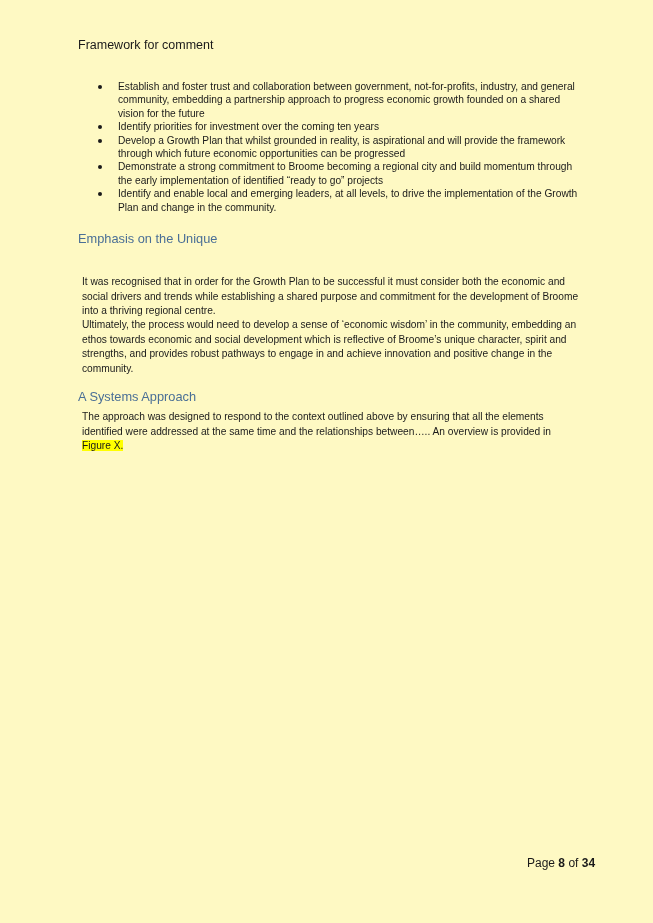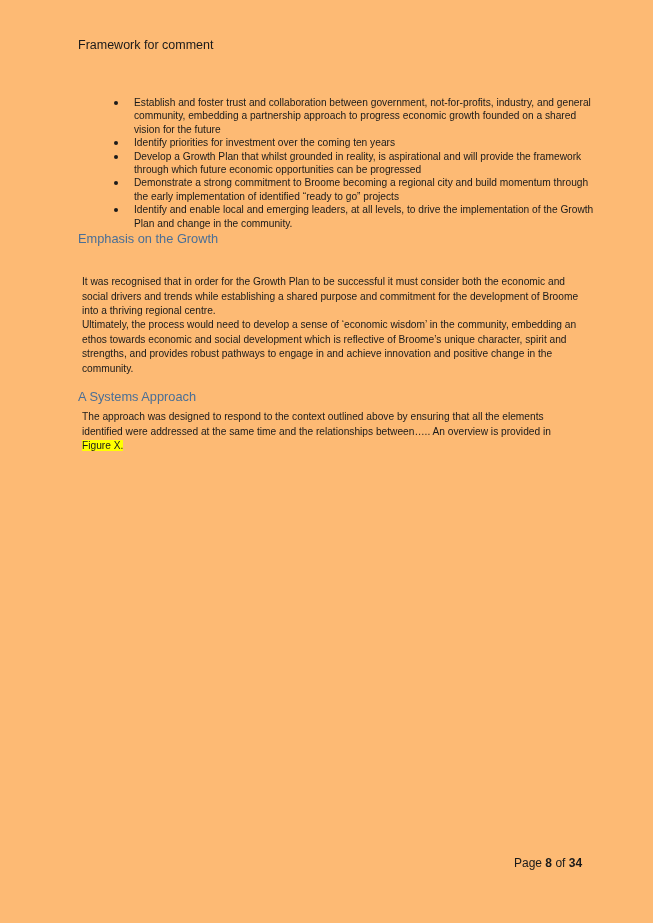--- a/index.html
+++ b/index.html
@@ -12,35 +12,35 @@
       height: 923px;
       position: relative;
       overflow: hidden;
       font-family: "Liberation Sans", "DejaVu Sans", sans-serif;
       color: #1a1a1a;
     }
     .page {
       position: absolute;
       left: 0; top: 0;
       width: 653px; height: 923px;
-      background: #fdba74;
+      background: #fef9c3;
     }
     .header {
       position: absolute;
       left: 78px;
       top: 38px;
       font-size: 12.5px;
       color: #1a1a1a;
     }
     .bullets {
       position: absolute;
       left: 78px;
       top: 80px;
       width: 500px;
-      margin: 16px;
+      margin: 0;
       padding: 0;
       list-style: none;
     }
     .bullets li {
       position: relative;
       padding-left: 40px;
       font-size: 10.2px;
       line-height: 13.4px;
     }
     .bullets li .dot {
@@ -67,21 +67,21 @@
       font-size: 10.2px;
       line-height: 14.6px;
       margin: 4px;
     }
     .hl {
       background: #ffff00;
       text-align: right;
     }
     .footer {
       position: absolute;
-      left: 514px;
+      left: 527px;
       top: 856px;
       font-size: 12px;
       color: #1a1a1a;
     }
     .footer b { font-weight: bold; }
   </style>
 </head>
 <body>
 
 <div class="page">
@@ -89,21 +89,21 @@
   <div class="header">Framework for comment</div>
 
   <ul class="bullets">
     <li><span class="dot"></span><span>Establish and foster trust and collaboration between government, not-for-profits, industry, and general community, embedding a partnership approach to progress economic growth founded on a shared vision for the future</span></li>
     <li><span class="dot"></span><span>Identify priorities for investment over the coming ten years</span></li>
     <li><span class="dot"></span><span>Develop a Growth Plan that whilst grounded in reality, is aspirational and will provide the framework through which future economic opportunities can be progressed</span></li>
     <li><span class="dot"></span><span>Demonstrate a strong commitment to Broome becoming a regional city and build momentum through the early implementation of identified “ready to go” projects</span></li>
     <li><span class="dot"></span><span>Identify and enable local and emerging leaders, at all levels, to drive the implementation of the Growth Plan and change in the community.</span></li>
   </ul>
 
-  <h2 class="h2" style="top:231px;">Emphasis on the Growth</h2>
+  <h2 class="h2" style="top:231px;">Emphasis on the Unique</h2>
 
   <p class="para" style="top:271px;">It was recognised that in order for the Growth Plan to be successful it must consider both the economic and social drivers and trends while establishing a shared purpose and commitment for the development of Broome into a thriving regional centre.</p>
 
   <p class="para" style="top:314px;">Ultimately, the process would need to develop a sense of ‘economic wisdom’ in the community, embedding an ethos towards economic and social development which is reflective of Broome’s unique character, spirit and strengths, and provides robust pathways to engage in and achieve innovation and positive change in the community.</p>
 
   <h2 class="h2" style="top:389px;">A Systems Approach</h2>
 
   <p class="para" style="top:406px;"><span>The approach was designed to respond to the context outlined above by ensuring that all the elements identified were addressed at the same time and the relationships between….. An overview is provided in </span><span class="hl">Figure X.</span></p>
 
   <div class="footer"><span>Page </span><b>8</b><span> of </span><b>34</b></div>

